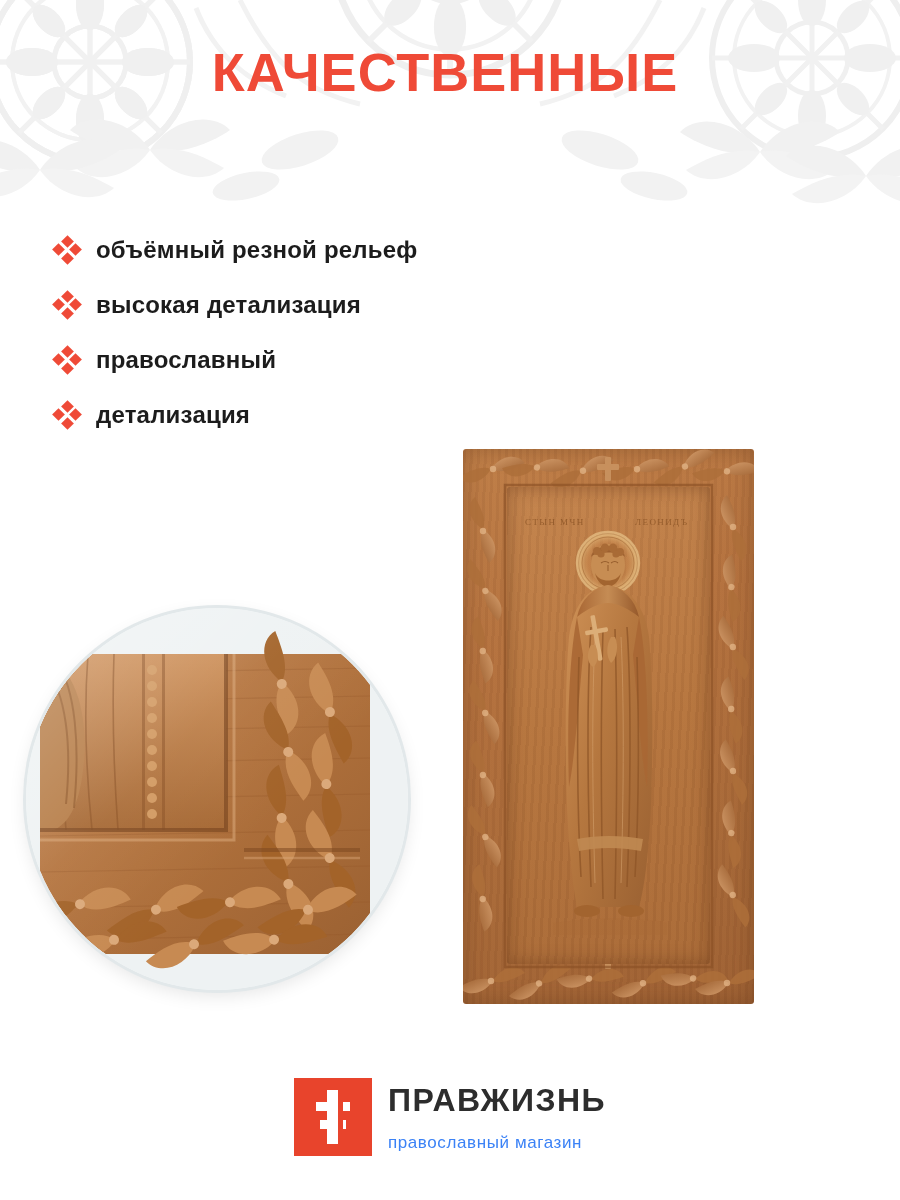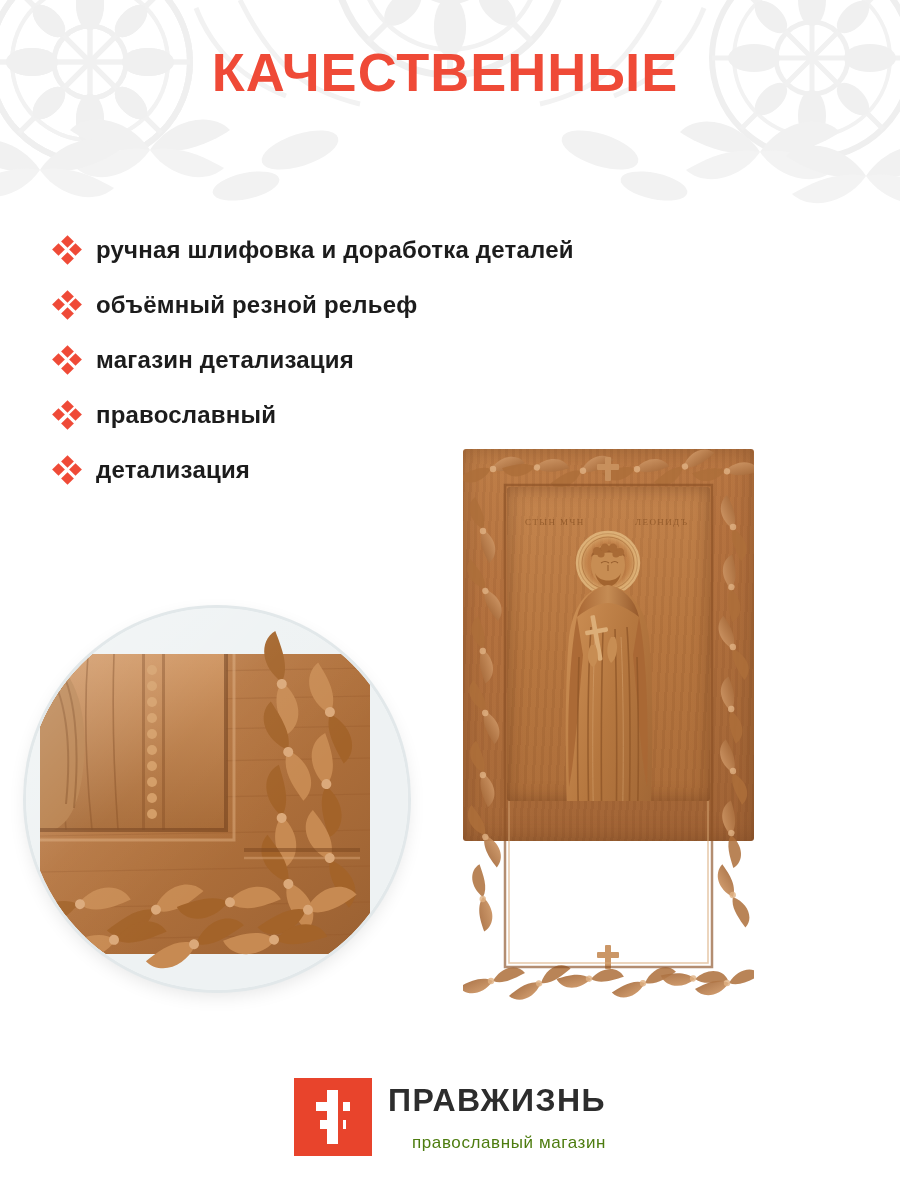--- a/index.html
+++ b/index.html
@@ -84,21 +84,21 @@
     color: #1c1c1c;
     letter-spacing: 0.2px;
   }
 
   
   .icon-panel {
     position: absolute;
     left: 463px;
     top: 449px;
     width: 291px;
-    height: 392px;
+    height: 555px;
     border-radius: 6px;
     background: #a9garbage;
     z-index: 2;
   }
 
   .wood-frame {
     position: absolute;
     inset: 0;
     border-radius: 3px;
     overflow: hidden;
@@ -173,25 +173,24 @@
   }
   .logo-text .brand {
     font-size: 32px;
     font-weight: bold;
     color: #2d2d2d;
     letter-spacing: 1.5px;
     line-height: 1;
   }
   .logo-text .tagline {
     font-size: 17px;
-    color: #4d7c0f;
+    color: #3b82f6;
     letter-spacing: 0.6px;
     margin-top: 18px;
     line-height: 1;
-    text-align: right;
   }
 </style>
 </head>
 <body>
 
 <div class="ornament-band">
   <svg width="900" height="210" viewBox="0 0 900 210" xmlns="http://www.w3.org/2000/svg">
     <defs>
       <g id="rosette">
         <circle cx="0" cy="0" r="100" fill="none" stroke="#efefef" stroke-width="6"></circle>
@@ -244,48 +243,39 @@
     </g>
   </svg>
 </div>
 
 <div class="title-block">
   <div class="title-line">КАЧЕСТВЕННЫЕ</div>
 </div>
 
 <div class="features">
 
-  <div class="feature-row">
-    <span class="bullet">
-      <i class="b-top"></i>
-        <i class="b-left"></i>
-        <i class="b-right"></i>
-        <i class="b-bottom"></i>
-    </span>
-    <span class="feature-text">ручная шлифовка и доработка деталей</span>
-  </div>
 
   <div class="feature-row">
     <span class="bullet">
       <i class="b-top"></i>
         <i class="b-left"></i>
         <i class="b-right"></i>
         <i class="b-bottom"></i>
     </span>
     <span class="feature-text">объёмный резной рельеф</span>
   </div>
 
   <div class="feature-row">
     <span class="bullet">
       <i class="b-top"></i>
         <i class="b-left"></i>
         <i class="b-right"></i>
         <i class="b-bottom"></i>
     </span>
-    <span class="feature-text">магазин детализация</span>
+    <span class="feature-text">высокая детализация</span>
   </div>
 
   <div class="feature-row">
     <span class="bullet">
       <i class="b-top"></i>
         <i class="b-left"></i>
         <i class="b-right"></i>
         <i class="b-bottom"></i>
     </span>
     <span class="feature-text">православный</span>

